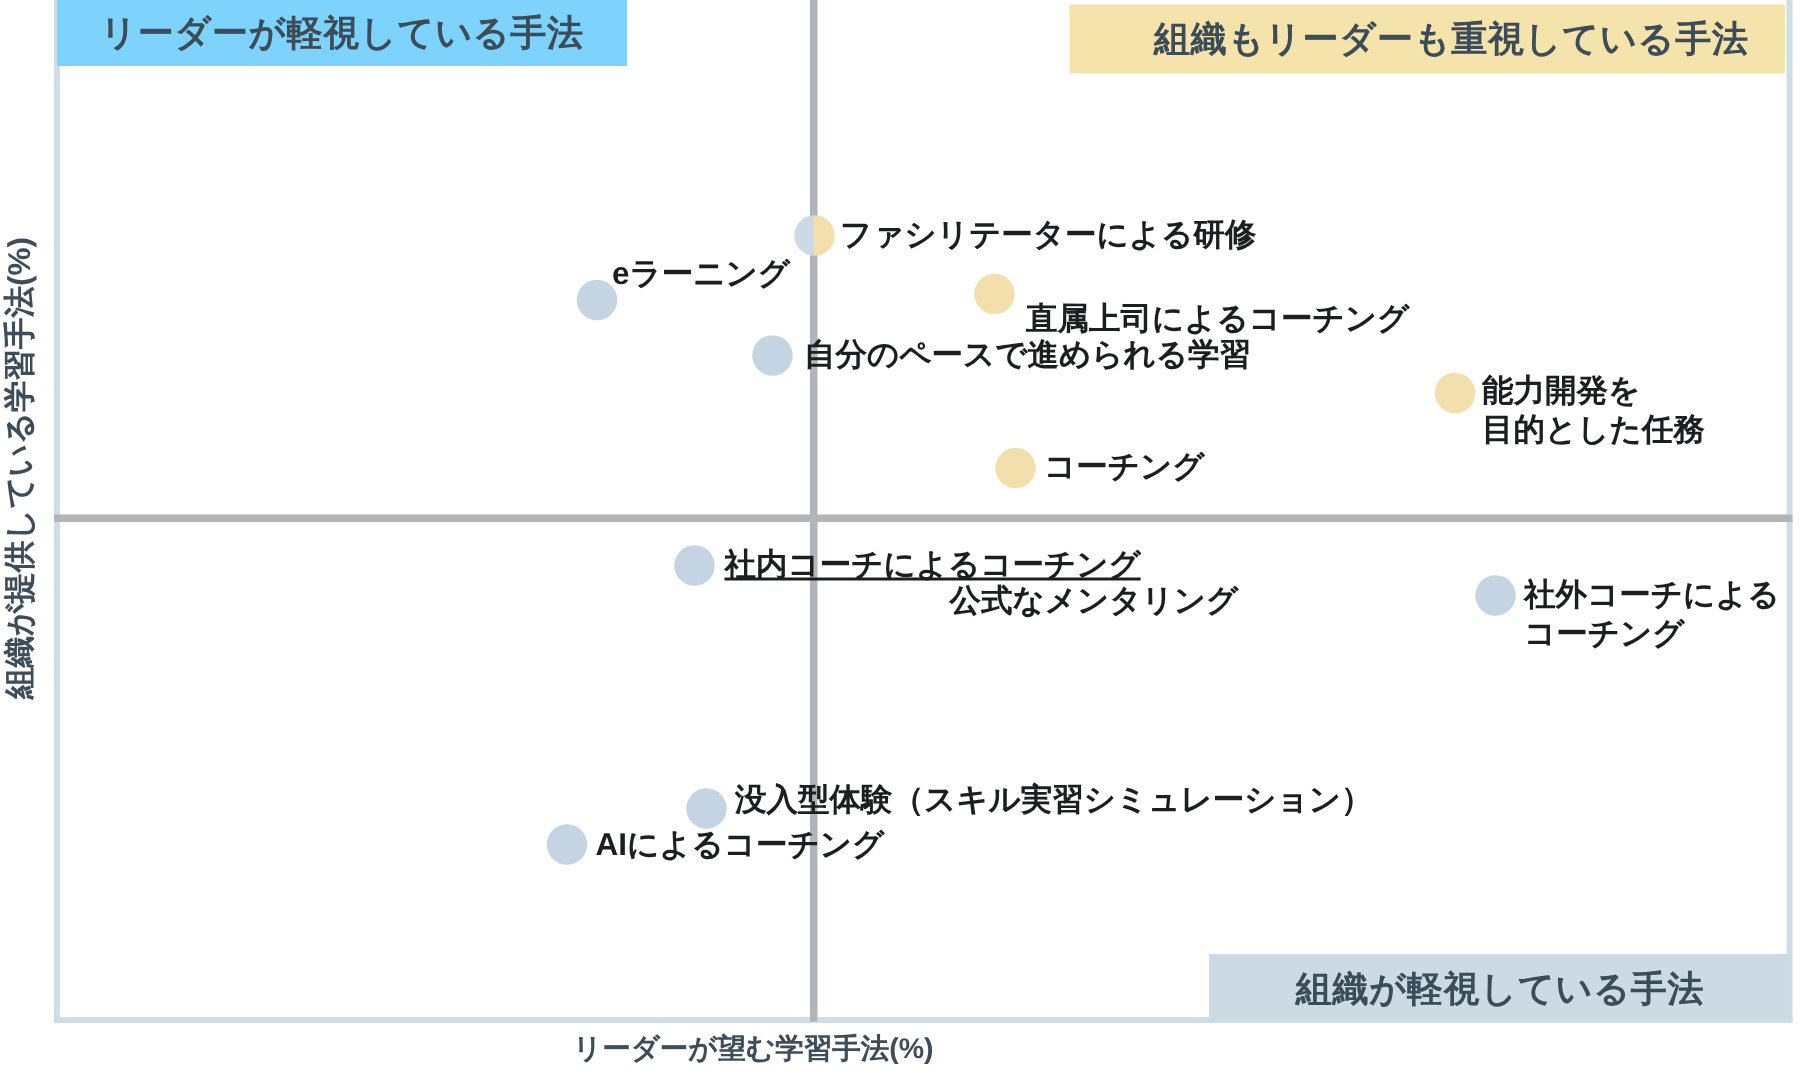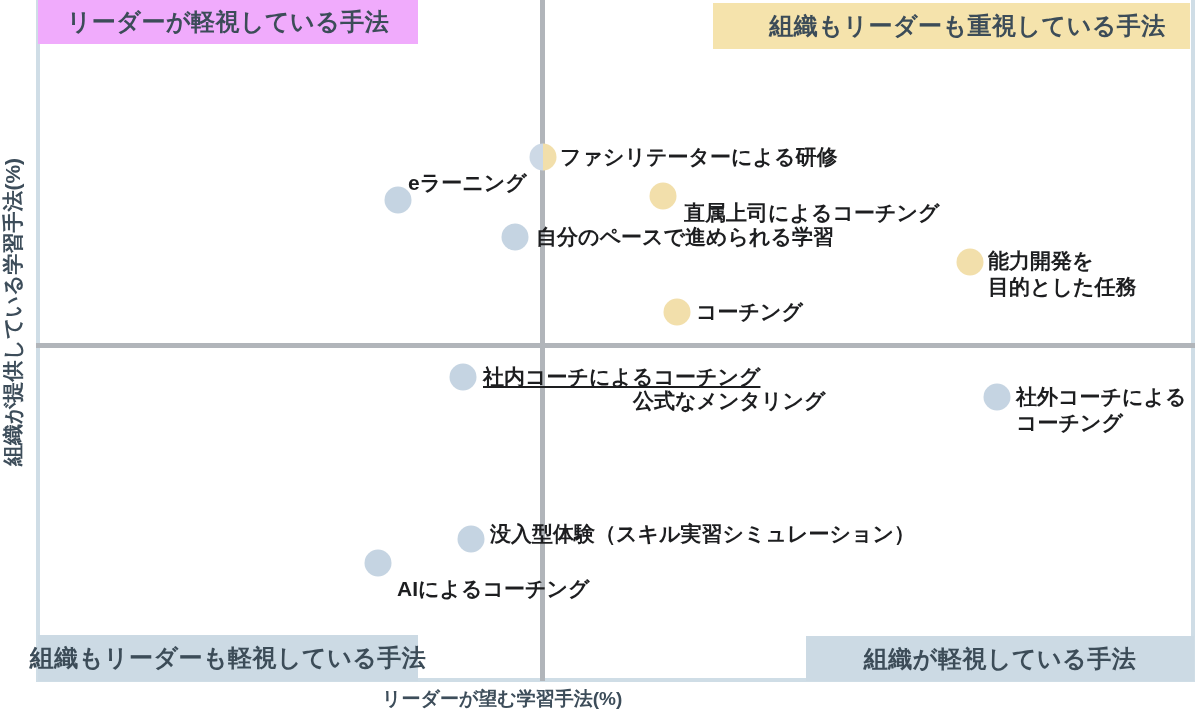--- a/index.html
+++ b/index.html
@@ -85,28 +85,25 @@
 
 <div class="canvas">
 
   <div class="border-line border-left"></div>
   <div class="border-line border-right"></div>
   <div class="border-line border-bottom"></div>
 
   <div class="axis-line axis-line-vertical"></div>
   <div class="axis-line axis-line-horizontal"></div>
 
-  <div class="quad-box quad-tl" style="background: #f0abfc;">
+  <div class="quad-box quad-tl" style="background: #7dd3fc;">
     <span>リーダーが軽視している手法</span>
   </div>
   <div class="quad-box quad-tr" style="background: rgb(245, 227, 172);">
     <span>組織もリーダーも重視している手法</span>
-  </div>
-  <div class="quad-box quad-bl" style="background: rgb(204, 218, 228);">
-    <span>組織もリーダーも軽視している手法</span>
   </div>
   <div class="quad-box quad-br" style="background: rgb(204, 218, 228);">
     <span>組織が軽視している手法</span>
   </div>
 
   <div class="x-axis-title">リーダーが望む学習手法(%)</div>
   <div class="y-axis-title">組織が提供している学習手法(%)</div>
 
   <div id="points">
       <div class="dot" style="left: 543px; top: 157px; background: linear-gradient(90deg, rgb(205, 217, 230) 50%, rgb(242, 223, 171) 50%);"></div>
@@ -144,18 +141,18 @@
       <div class="dot" style="left: 997px; top: 397px; background: rgb(197, 212, 226);"></div>
       <div class="point-label" style="left: 1016px; top: 384px;">
         <div>社外コーチによる</div>
         <div>コーチング</div>
       </div>
       <div class="dot" style="left: 471px; top: 539px; background: rgb(197, 212, 226);"></div>
       <div class="point-label" style="left: 490px; top: 521px;">
         <div>没入型体験（スキル実習シミュレーション）</div>
       </div>
       <div class="dot" style="left: 378px; top: 563px; background: rgb(197, 212, 226);"></div>
-      <div class="point-label" style="left: 397px; top: 576px;">
+      <div class="point-label" style="left: 397px; top: 551px;">
         <div>AIによるコーチング</div>
       </div>
     </div>
 
 </div>
 
 </body></html>

